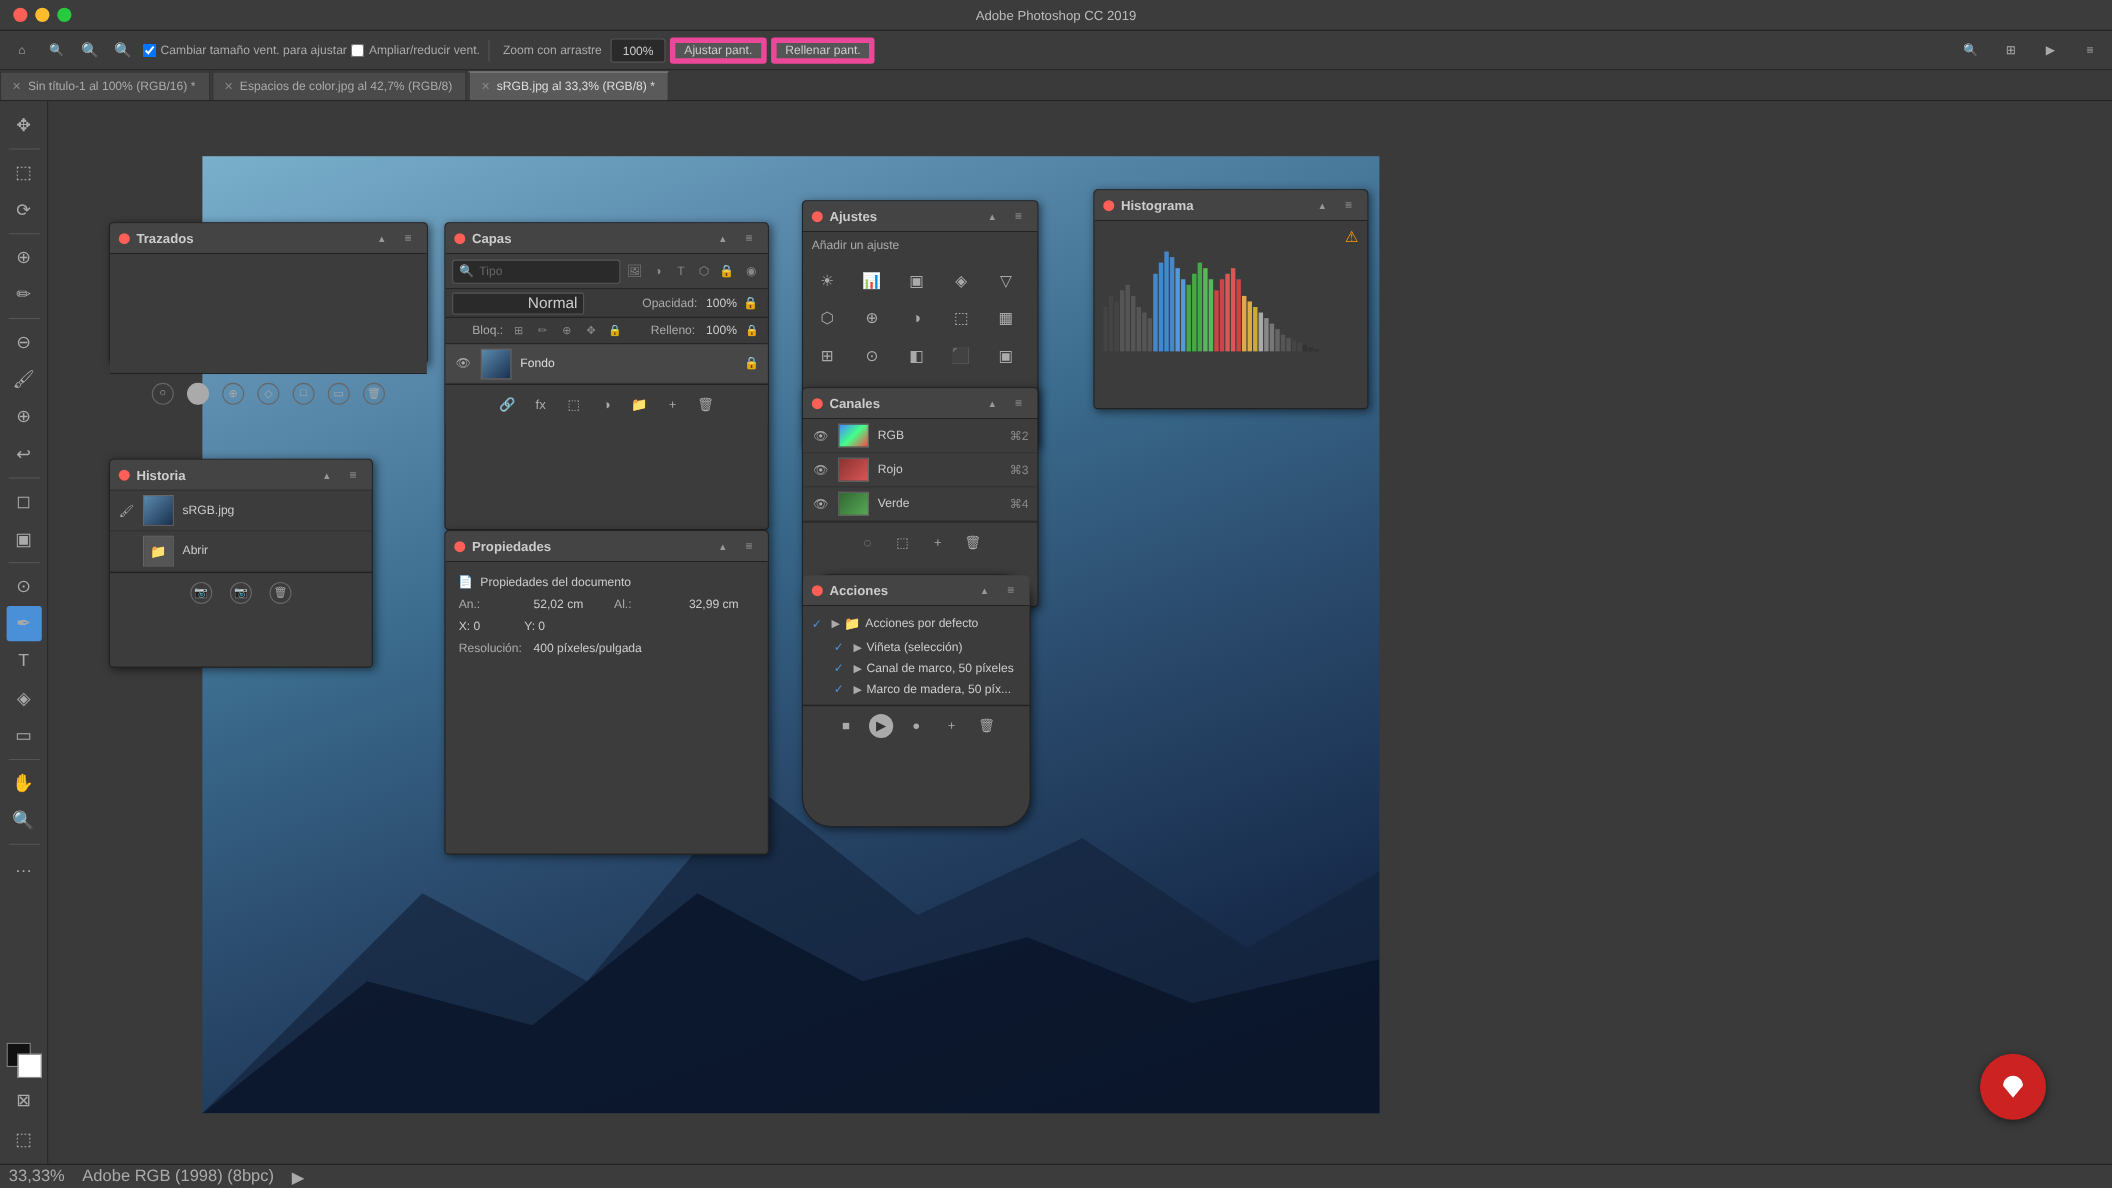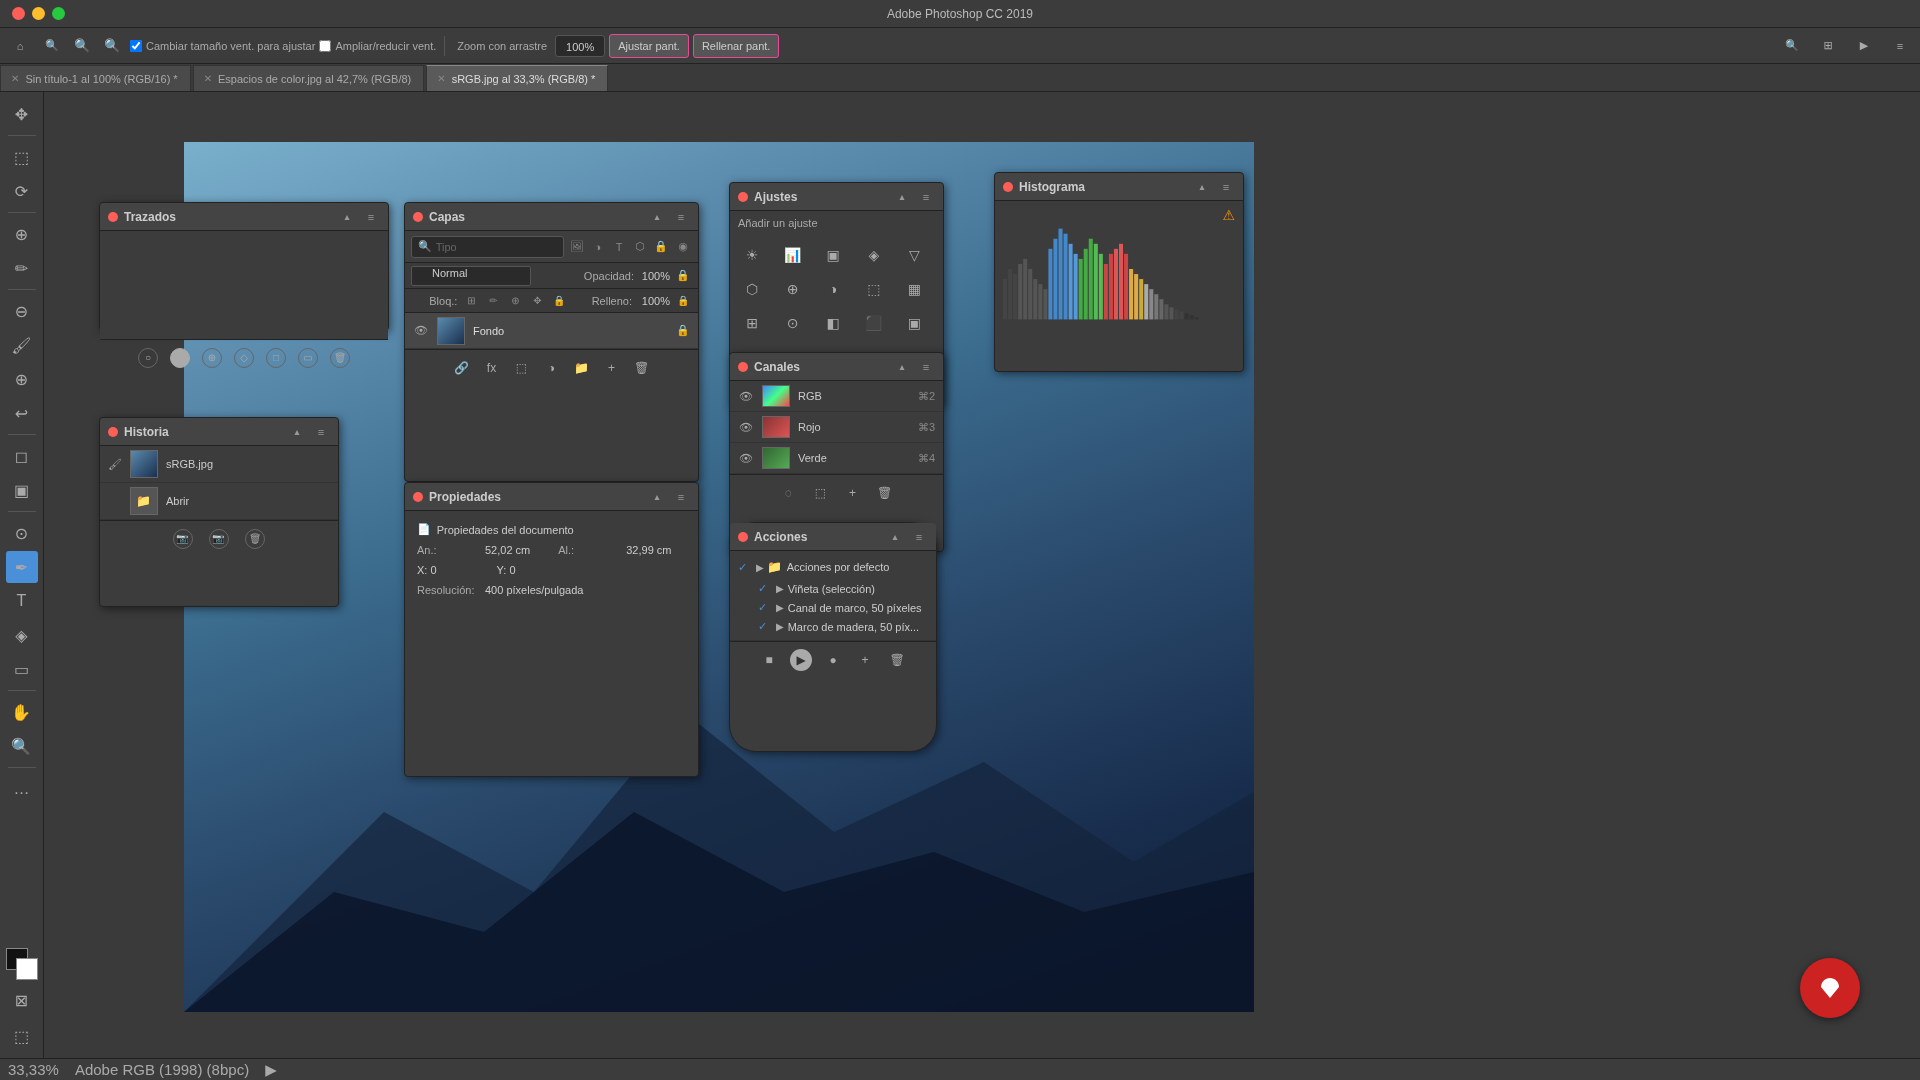--- a/index.html
+++ b/index.html
@@ -53,21 +53,21 @@
       display: flex; align-items: center; justify-content: center;
       cursor: pointer; color: #aaa;
     }
     .menu-search-group {
       display: flex; align-items: center; gap: 2px;
     }
     .menu-btn {
       height: 24px;
       padding: 0 8px;
       background: #555;
-      border: 1px solid #ec4899;
+      border: 5px solid #ec4899;
       border-radius: 3px;
       color: #ccc;
       font-size: 11px;
       cursor: pointer;
       display: flex; align-items: center;
     }
     .menu-separator { width: 1px; height: 20px; background: #555; margin: 0 4px; }
     .menu-label { color: #aaa; font-size: 11px; padding: 0 4px; }
     .zoom-display {
       width: 50px; height: 22px;
@@ -314,22 +314,23 @@
       border-bottom: 1px solid #222;
       display: flex; align-items: center;
       padding: 0 6px; gap: 4px;
     }
     .capas-blend-select {
       width: 120px; height: 20px;
       background: #2a2a2a;
       border: 1px solid #555;
       border-radius: 2px;
       color: #ccc;
-      font-size: 11px;
-      padding: 0 20px;
+      font-size: 14px;
+      padding: 0 5px;
+      text-align: right;
     }
     .capas-opacity-label { color: #aaa; font-size: 11px; margin-left: auto; }
     .capas-opacity-val { color: #ccc; font-size: 11px; width: 32px; text-align: right; }
     .capas-lock-row {
       height: 24px;
       background: #3a3a3a;
       border-bottom: 1px solid #222;
       display: flex; align-items: center;
       padding: 0 6px; gap: 6px;
     }
@@ -766,21 +767,21 @@
           <span>Propiedades del documento</span>
         </div>
         <div class="prop-row">
           <span class="prop-label">An.:</span>
           <span class="prop-value">52,02 cm</span>
           <span class="prop-label" style="margin-left:20px;">Al.:</span>
           <span class="prop-value">32,99 cm</span>
         </div>
         <div class="prop-row">
           <span class="prop-value">X: 0</span>
-          <span class="prop-value" style="margin-left:52px;">Y: 0</span>
+          <span class="prop-value" style="margin-left:32px;">Y: 0</span>
         </div>
         <div class="prop-row">
           <span class="prop-label">Resolución:</span>
           <span class="prop-value">400 píxeles/pulgada</span>
         </div>
       </div>
     </div>
 
     <div class="panel" id="panel-ajustes">
       <div class="panel-header">

